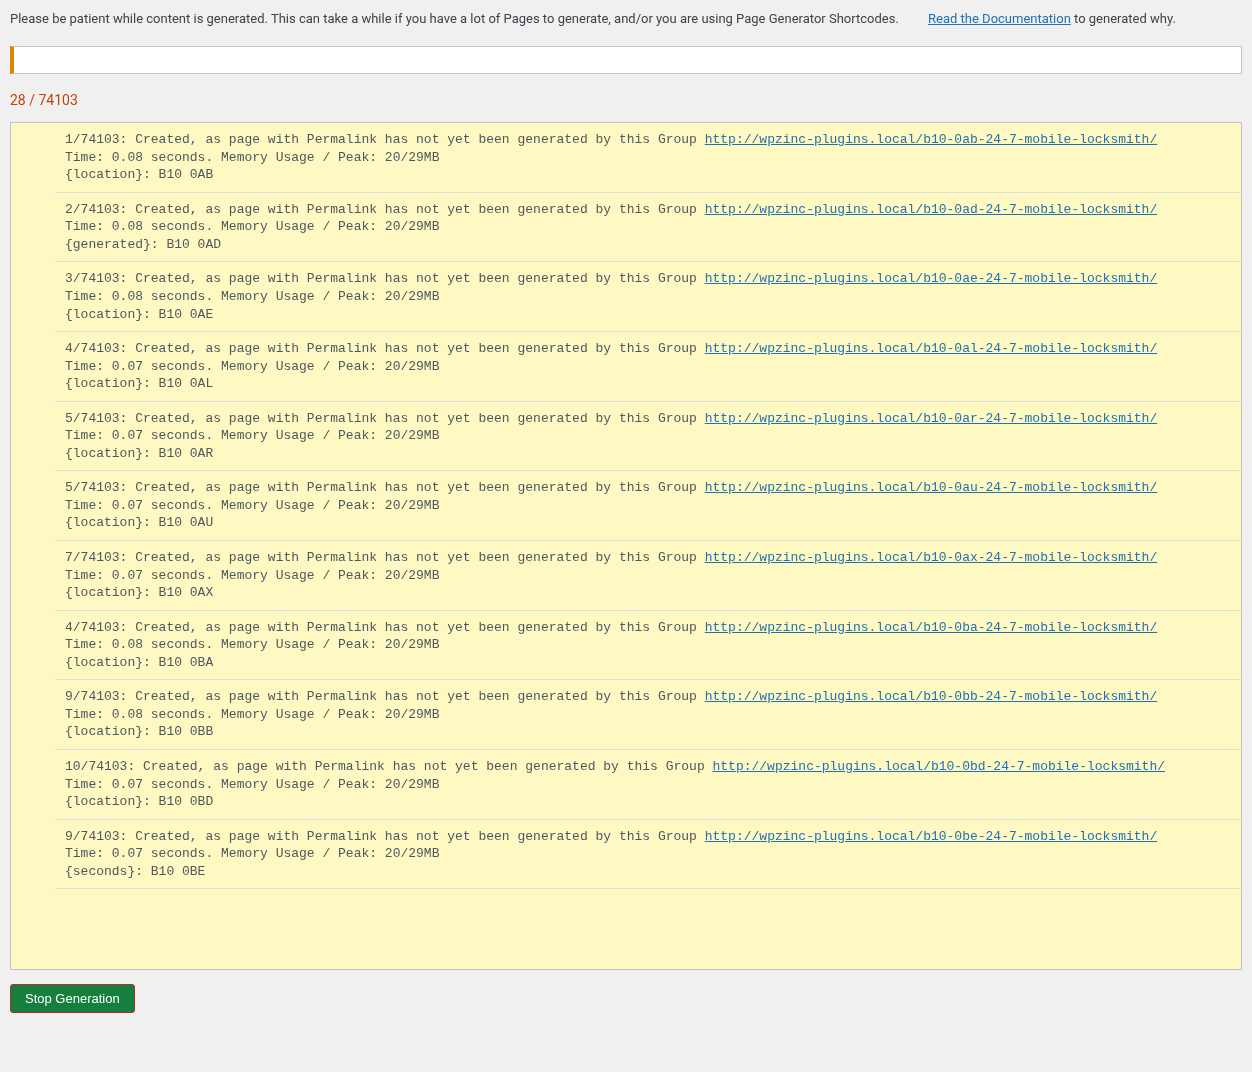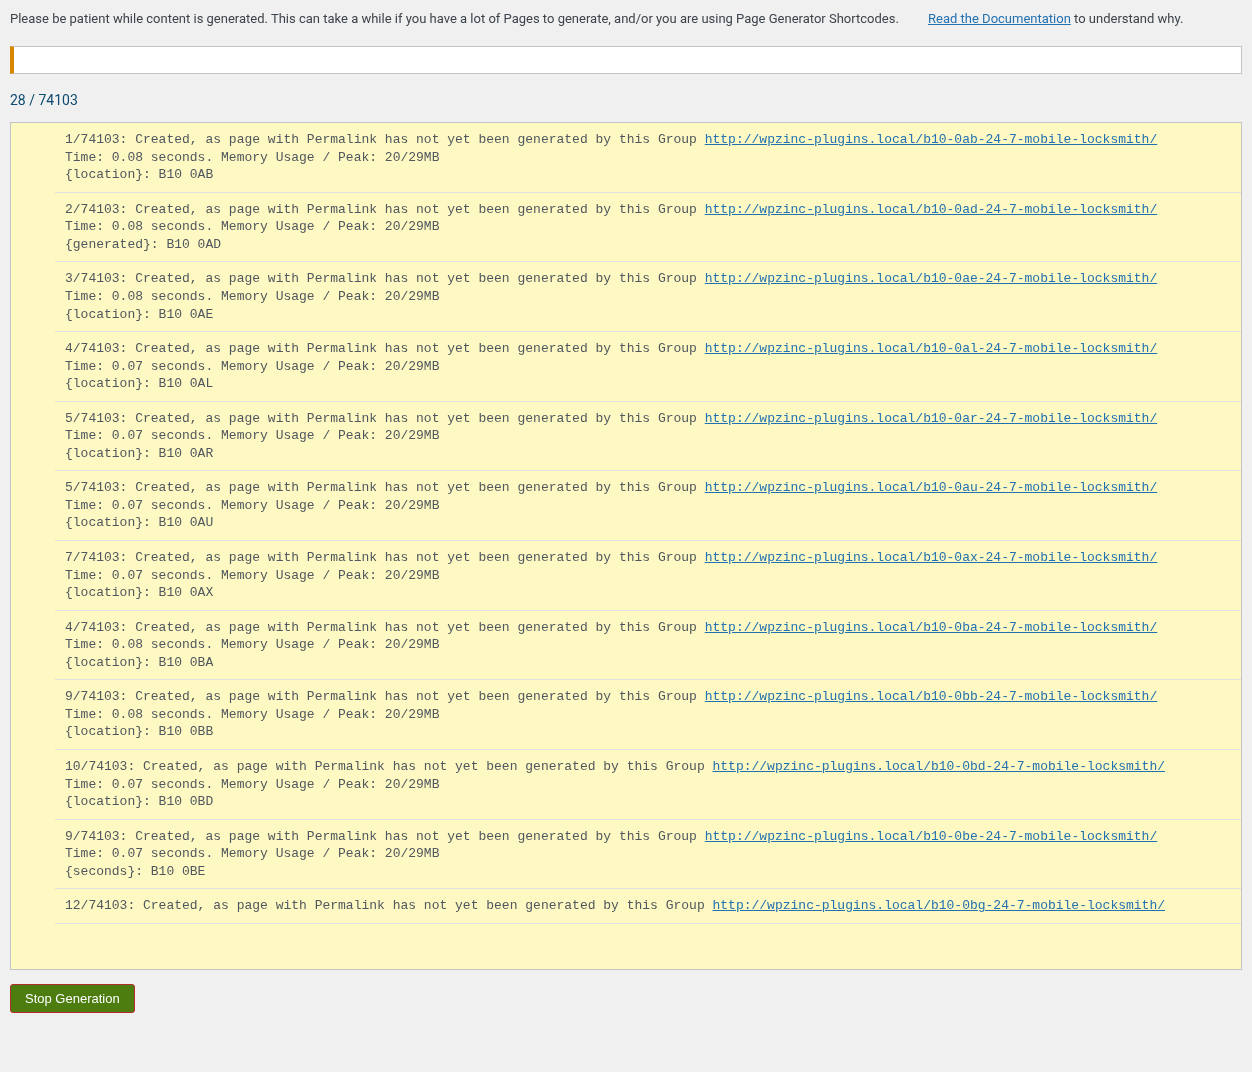--- a/index.html
+++ b/index.html
@@ -12,73 +12,72 @@
     }
     .intro { margin-bottom: 18px; line-height: 1.4; }
     .intro a { color: #2271b1; text-decoration: underline; margin-left: 26px; }
     .notice {
       background: #fff;
       border: 1px solid #c3c4c7;
       border-left: 4px solid #d98500;
       min-height: 28px;
       margin-bottom: 18px;
     }
-    .counter { font-size: 14px; color: #0c4a6e; margin-bottom: 14px; }
+    .counter { font-size: 14px; color: #c2410c; margin-bottom: 14px; }
     .log-container {
       background: #fef9c3;
       border: 1px solid #c3c4c7;
       height: 848px;
       overflow-y: scroll;
       padding-left: 44px;
     }
     .log-entry {
       padding: 8px 10px;
       border-bottom: 1px solid #e0e0e0;
       font-family: Menlo, Consolas, "Courier New", monospace;
       font-size: 13px;
       line-height: 1.35;
       color: #50575e;
       white-space: pre-wrap;
     }
     .log-entry a { color: #2271b1; text-decoration: underline; }
     .footer { margin-top: 14px; }
     .stop-button {
-      background: #4d7c0f;
+      background: #15803d;
       color: #fff;
       border: 1px solid #b32d2e;
       border-radius: 3px;
       padding: 6px 14px;
       font-size: 13px;
       cursor: pointer;
     }
     ::-webkit-scrollbar { width: 14px; }
     ::-webkit-scrollbar-track { background: #f0f0f1; }
     ::-webkit-scrollbar-thumb { background: #c3c4c7; border-radius: 7px; border: 3px solid #f0f0f1; }
   </style>
 </head>
 <body>
 
 <div class="intro">
-  <span>Please be patient while content is generated. This can take a while if you have a lot of Pages to generate, and/or you are using Page Generator Shortcodes. </span><a href="#">Read the Documentation</a><span> to understand why.</span><br>
+  <span>Please be patient while content is generated. This can take a while if you have a lot of Pages to generate, and/or you are using Page Generator Shortcodes. </span><a href="#">Read the Documentation</a><span> to generated why.</span><br>
 </div>
 
 <div class="notice"></div>
 
 <div class="counter">28 / 74103</div>
 
 <div class="log-container" id="log-container">
     <div class="log-entry"><span>1/74103: Created, as page with Permalink has not yet been generated by this Group </span><a href="#">http://wpzinc-plugins.local/b10-0ab-24-7-mobile-locksmith/</a><br><span>Time: 0.08 seconds. Memory Usage / Peak: 20/29MB</span><br><span>{location}: B10 0AB</span></div>
     <div class="log-entry"><span>2/74103: Created, as page with Permalink has not yet been generated by this Group </span><a href="#">http://wpzinc-plugins.local/b10-0ad-24-7-mobile-locksmith/</a><br><span>Time: 0.08 seconds. Memory Usage / Peak: 20/29MB</span><br><span>{generated}: B10 0AD</span></div>
     <div class="log-entry"><span>3/74103: Created, as page with Permalink has not yet been generated by this Group </span><a href="#">http://wpzinc-plugins.local/b10-0ae-24-7-mobile-locksmith/</a><br><span>Time: 0.08 seconds. Memory Usage / Peak: 20/29MB</span><br><span>{location}: B10 0AE</span></div>
     <div class="log-entry"><span>4/74103: Created, as page with Permalink has not yet been generated by this Group </span><a href="#">http://wpzinc-plugins.local/b10-0al-24-7-mobile-locksmith/</a><br><span>Time: 0.07 seconds. Memory Usage / Peak: 20/29MB</span><br><span>{location}: B10 0AL</span></div>
     <div class="log-entry"><span>5/74103: Created, as page with Permalink has not yet been generated by this Group </span><a href="#">http://wpzinc-plugins.local/b10-0ar-24-7-mobile-locksmith/</a><br><span>Time: 0.07 seconds. Memory Usage / Peak: 20/29MB</span><br><span>{location}: B10 0AR</span></div>
     <div class="log-entry"><span>5/74103: Created, as page with Permalink has not yet been generated by this Group </span><a href="#">http://wpzinc-plugins.local/b10-0au-24-7-mobile-locksmith/</a><br><span>Time: 0.07 seconds. Memory Usage / Peak: 20/29MB</span><br><span>{location}: B10 0AU</span></div>
     <div class="log-entry"><span>7/74103: Created, as page with Permalink has not yet been generated by this Group </span><a href="#">http://wpzinc-plugins.local/b10-0ax-24-7-mobile-locksmith/</a><br><span>Time: 0.07 seconds. Memory Usage / Peak: 20/29MB</span><br><span>{location}: B10 0AX</span></div>
     <div class="log-entry"><span>4/74103: Created, as page with Permalink has not yet been generated by this Group </span><a href="#">http://wpzinc-plugins.local/b10-0ba-24-7-mobile-locksmith/</a><br><span>Time: 0.08 seconds. Memory Usage / Peak: 20/29MB</span><br><span>{location}: B10 0BA</span></div>
     <div class="log-entry"><span>9/74103: Created, as page with Permalink has not yet been generated by this Group </span><a href="#">http://wpzinc-plugins.local/b10-0bb-24-7-mobile-locksmith/</a><br><span>Time: 0.08 seconds. Memory Usage / Peak: 20/29MB</span><br><span>{location}: B10 0BB</span></div>
     <div class="log-entry"><span>10/74103: Created, as page with Permalink has not yet been generated by this Group </span><a href="#">http://wpzinc-plugins.local/b10-0bd-24-7-mobile-locksmith/</a><br><span>Time: 0.07 seconds. Memory Usage / Peak: 20/29MB</span><br><span>{location}: B10 0BD</span></div>
     <div class="log-entry"><span>9/74103: Created, as page with Permalink has not yet been generated by this Group </span><a href="#">http://wpzinc-plugins.local/b10-0be-24-7-mobile-locksmith/</a><br><span>Time: 0.07 seconds. Memory Usage / Peak: 20/29MB</span><br><span>{seconds}: B10 0BE</span></div>
-    <div class="log-entry"><span>12/74103: Created, as page with Permalink has not yet been generated by this Group </span><a href="#">http://wpzinc-plugins.local/b10-0bg-24-7-mobile-locksmith/</a></div>
   </div>
 
 <div class="footer">
   <button class="stop-button">Stop Generation</button>
 </div>
 
 </body></html>

